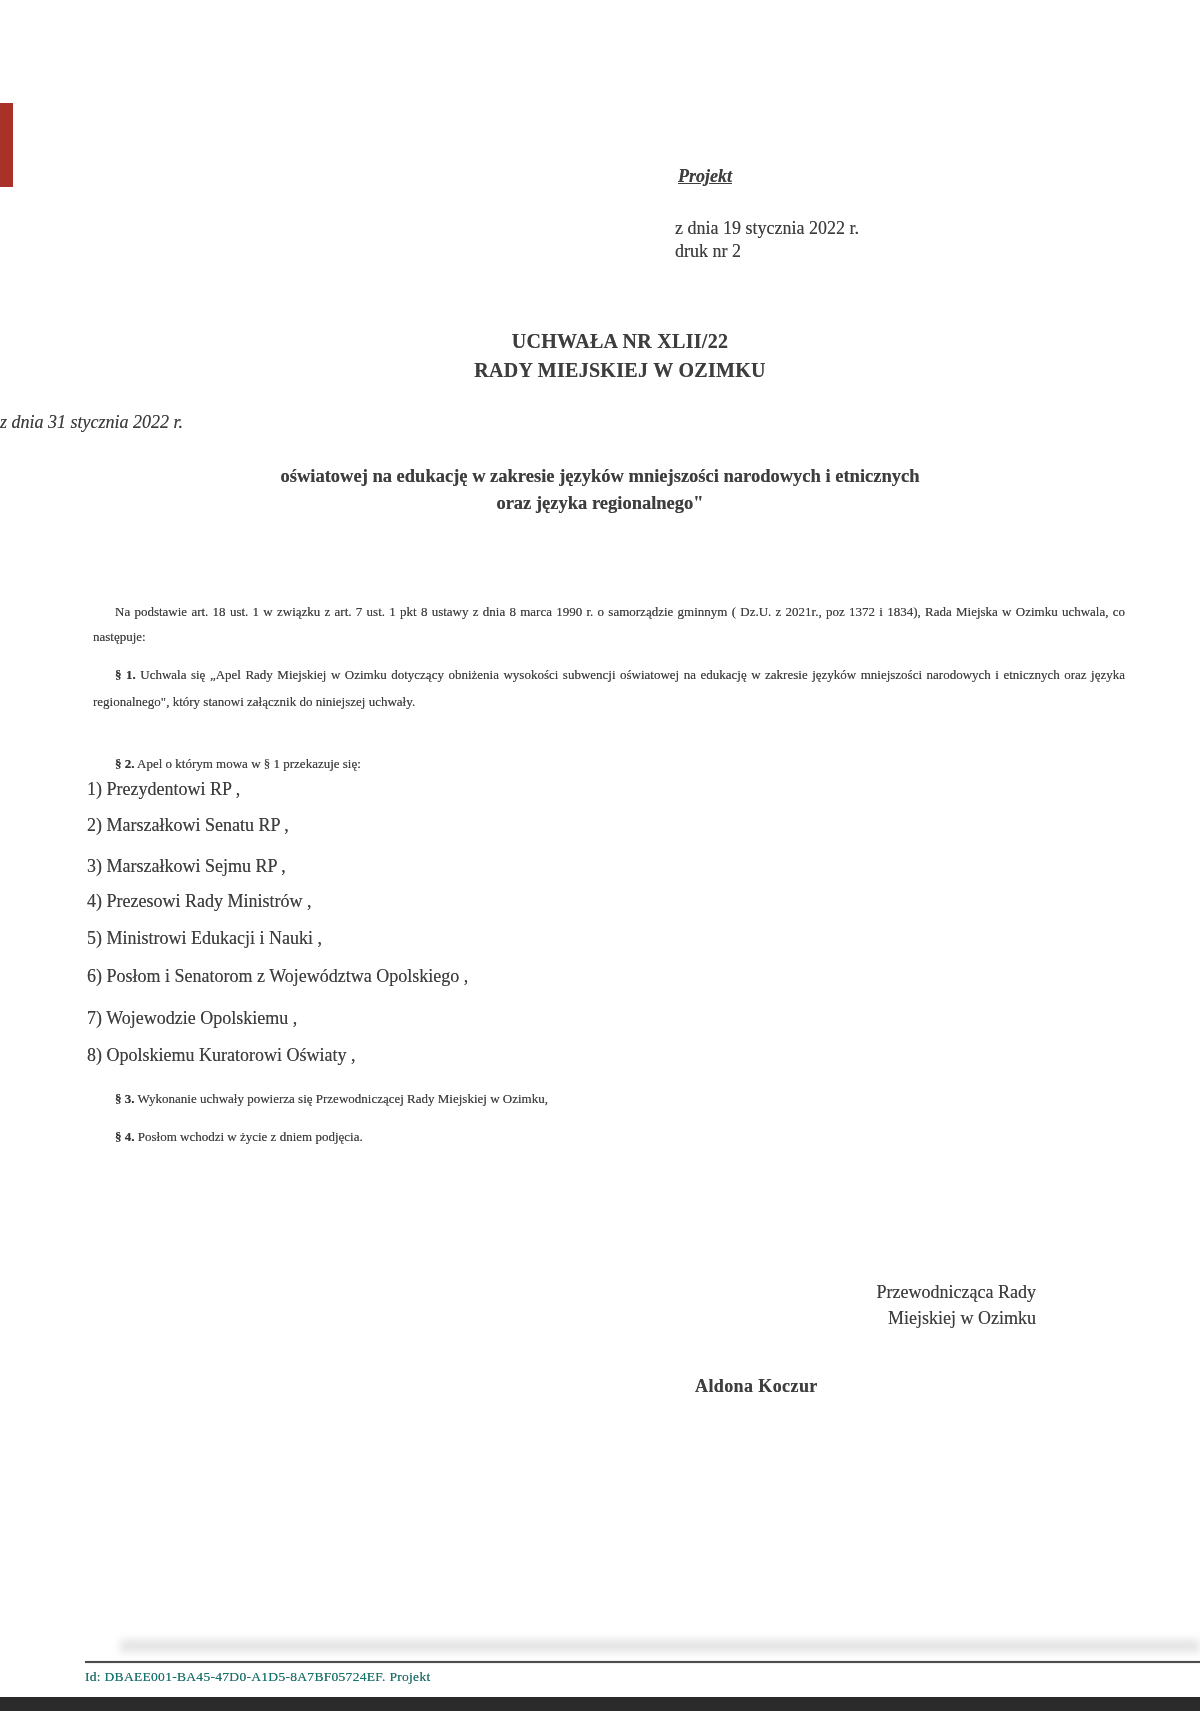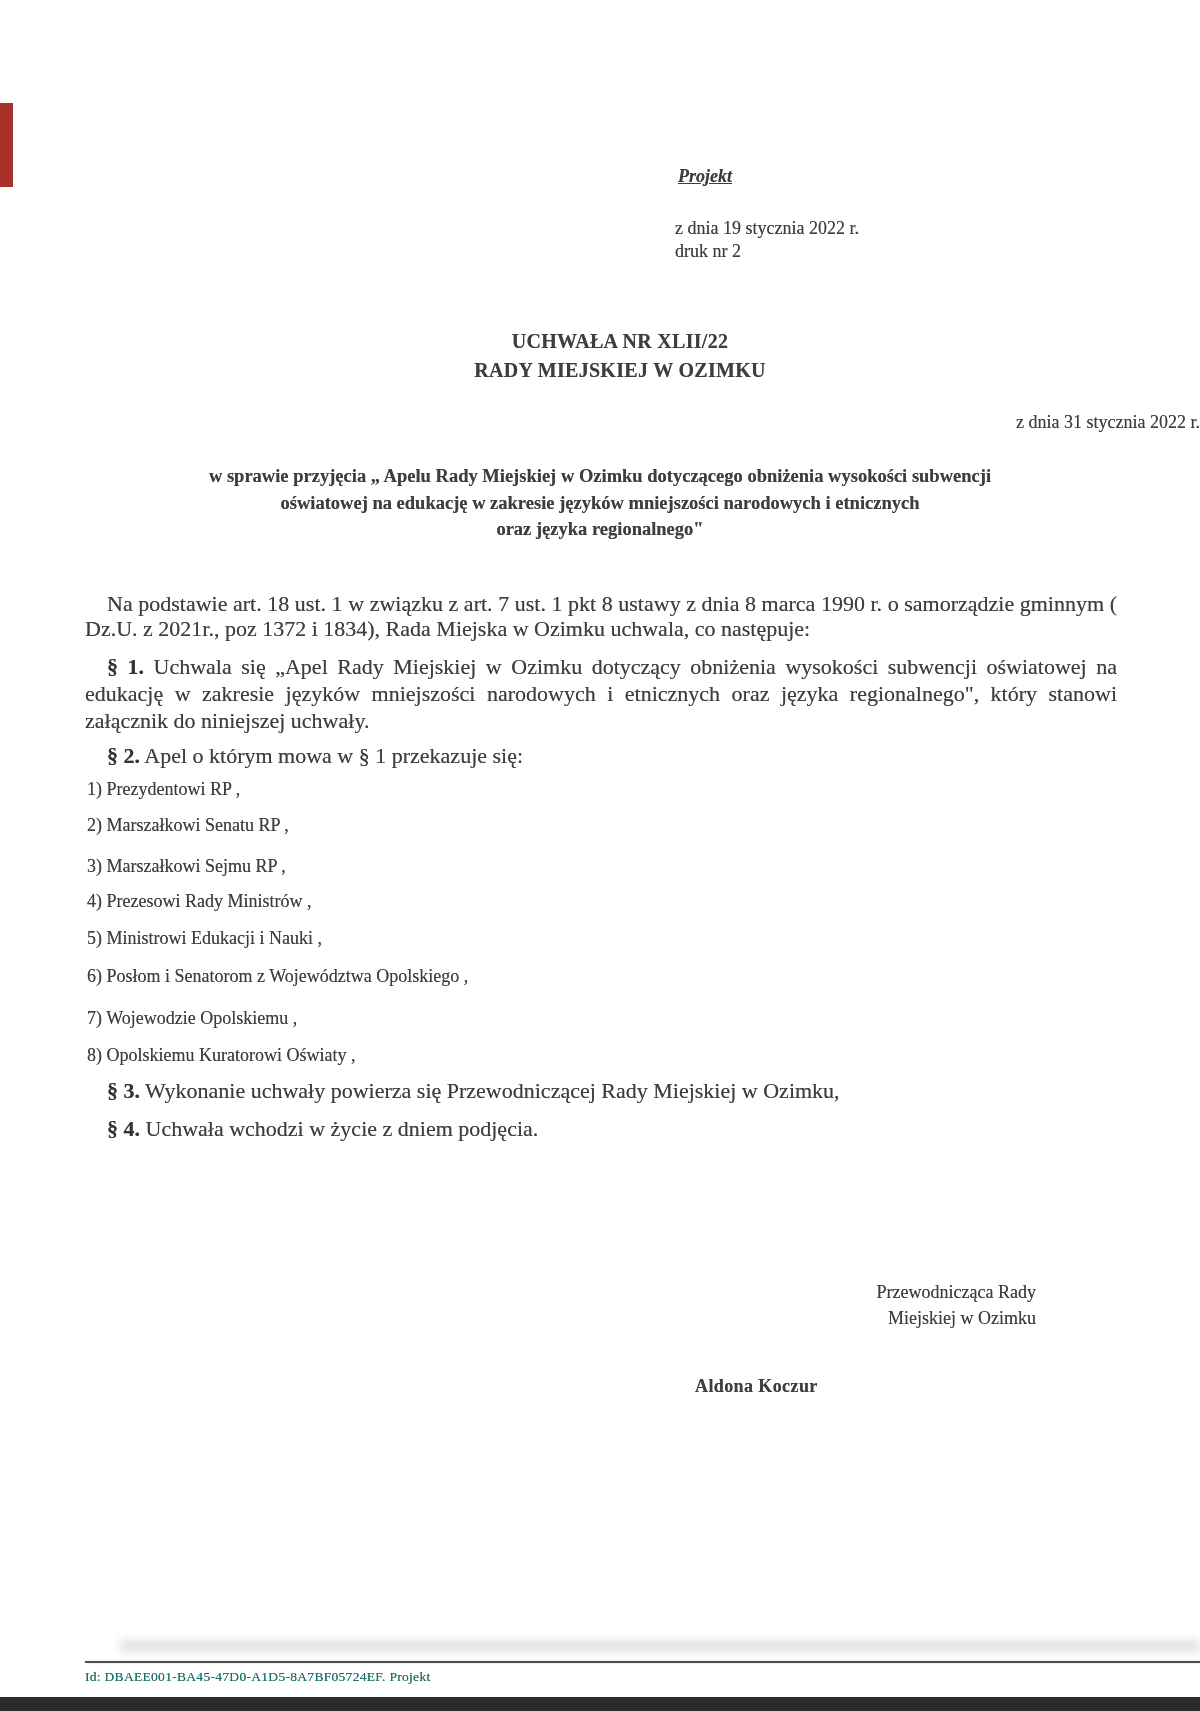--- a/index.html
+++ b/index.html
@@ -16,25 +16,25 @@
   .abs{position:absolute;}
   .projekt-label{
     left:678px;top:166px;
     font-size:18px;font-weight:bold;font-style:italic;
     text-decoration:underline;
   }
   .projekt-date{left:675px;top:218px;font-size:18px;}
   .projekt-druk{left:675px;top:241px;font-size:18px;}
   .title-block{left:0;top:327px;width:1200px;text-align:center;
     font-size:20px;font-weight:bold;line-height:29px;letter-spacing:0.3px;padding-left:20px;}
-  .doc-date{left:0;top:412px;width:1200px;text-align:right;font-size:18px;}
+  .doc-date{left:0;top:412px;width:1200px;text-align:left;font-size:18px;font-style:italic;}
   .subject{left:100px;top:463px;width:1000px;text-align:center;
     font-size:18.5px;font-weight:bold;line-height:26.5px;}
-  .para{left:85px;width:1032px;font-size:22px;line-height:26px;
-    text-align:justify;text-indent:22px;margin:0;}
+  .para{left:85px;width:1032px;font-size:13px;line-height:26px;
+    text-align:justify;text-indent:22px;margin:8px;}
   .preamble{top:591px;line-height:25px;}
   .par1{top:653px;line-height:27px;}
   .par2{top:743px;}
   .recipient{left:87px;font-size:18px;}
   .par3{top:1078px;}
   .par4{top:1116px;}
   .sig-role{left:716px;top:1279px;width:320px;text-align:right;
     font-size:18px;line-height:26px;}
   .sig-name{left:695px;top:1376px;width:320px;text-align:left;
     font-size:18px;font-weight:bold;letter-spacing:0.4px;}
@@ -62,21 +62,20 @@
   <div class="abs projekt-druk">druk nr 2</div>
 
   <div class="abs title-block">
     <div>UCHWAŁA NR XLII/22</div>
     <div>RADY MIEJSKIEJ W OZIMKU</div>
   </div>
 
   <div class="abs doc-date">z dnia 31 stycznia 2022 r.</div>
 
   <div class="abs subject">
-    <div>w sprawie przyjęcia „ Apelu Rady Miejskiej w Ozimku dotyczącego obniżenia wysokości subwencji</div>
     <div>oświatowej na edukację w zakresie języków mniejszości narodowych i etnicznych</div>
     <div>oraz języka regionalnego"</div>
   </div>
 
   <p class="abs para preamble">Na podstawie art. 18 ust. 1 w związku z art. 7 ust. 1 pkt 8 ustawy z dnia 8 marca 1990 r. o samorządzie gminnym ( Dz.U. z 2021r., poz 1372 i 1834), Rada Miejska w Ozimku uchwala, co następuje:</p>
 
   <p class="abs para par1"><b>§ 1.</b><span> Uchwala się „Apel Rady Miejskiej w Ozimku dotyczący obniżenia wysokości subwencji oświatowej na edukację w zakresie języków mniejszości narodowych i etnicznych oraz języka regionalnego", który stanowi załącznik do niniejszej uchwały.</span></p>
 
   <p class="abs para par2"><b>§ 2.</b><span> Apel o którym mowa w § 1 przekazuje się:</span></p>
 
@@ -84,21 +83,21 @@
   <div class="abs recipient" style="top:815px">2) Marszałkowi Senatu RP ,</div>
   <div class="abs recipient" style="top:856px">3) Marszałkowi Sejmu RP ,</div>
   <div class="abs recipient" style="top:891px">4) Prezesowi Rady Ministrów ,</div>
   <div class="abs recipient" style="top:928px">5) Ministrowi Edukacji i Nauki ,</div>
   <div class="abs recipient" style="top:966px">6) Posłom i Senatorom z Województwa Opolskiego ,</div>
   <div class="abs recipient" style="top:1008px">7) Wojewodzie Opolskiemu ,</div>
   <div class="abs recipient" style="top:1045px">8) Opolskiemu Kuratorowi Oświaty ,</div>
 
   <p class="abs para par3"><b>§ 3.</b><span> Wykonanie uchwały powierza się Przewodniczącej Rady Miejskiej w Ozimku,</span></p>
 
-  <p class="abs para par4"><b>§ 4.</b><span> Uchwała wchodzi w życie z dniem podjęcia.</span></p>
+  <p class="abs para par4"><b>§ 4.</b><span> Posłom wchodzi w życie z dniem podjęcia.</span></p>
 
   <div class="abs sig-role">
     <div>Przewodnicząca Rady</div>
     <div>Miejskiej w Ozimku</div>
   </div>
 
   <div class="abs sig-name">Aldona Koczur</div>
 
   <div class="abs scan-smudge"></div>
   <div class="abs footer-line"></div>

